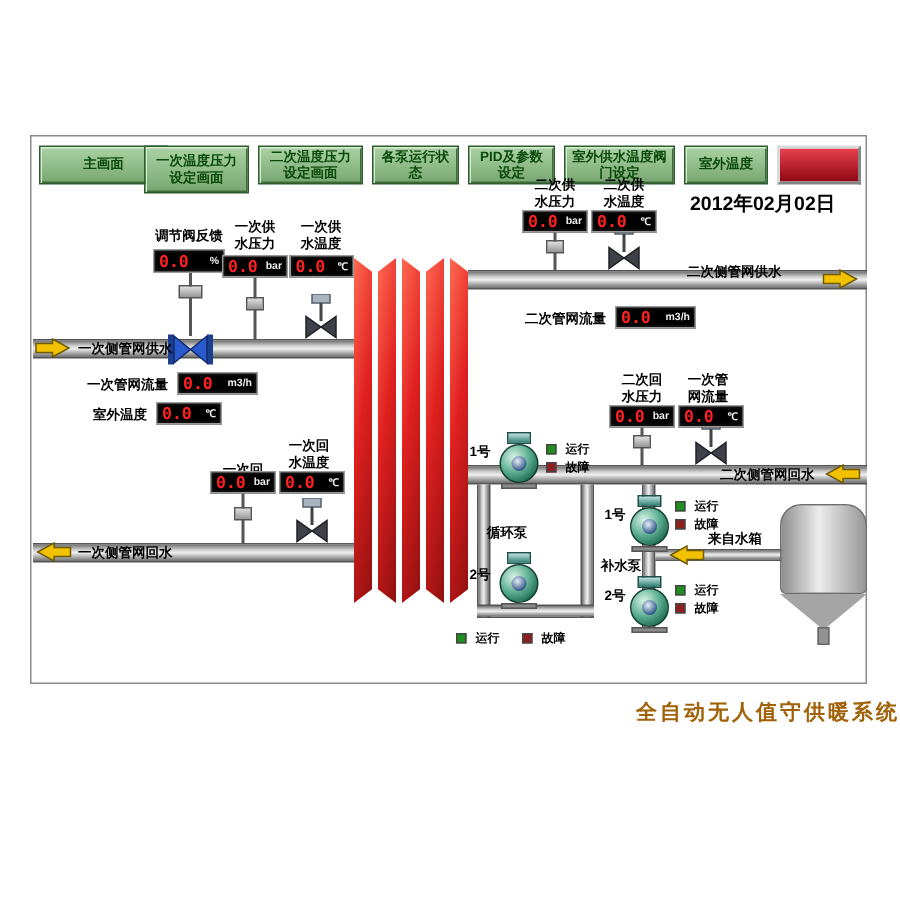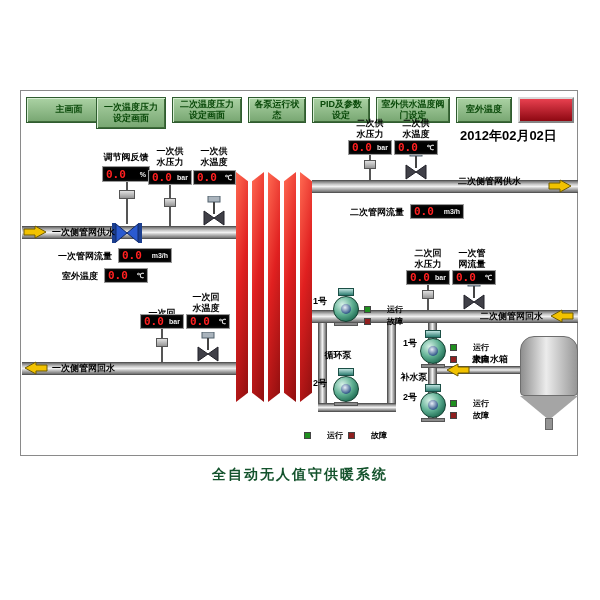--- a/index.html
+++ b/index.html
@@ -34,28 +34,28 @@
   .hx-a { clip-path: polygon(0 0, 100% 4%, 100% 96%, 0 100%); }
   .hx-b { clip-path: polygon(0 4%, 100% 0, 100% 100%, 0 96%); }
   .pump { position:absolute; width:28px; z-index:5; }
   .pump .motor { width:16px; height:8px; margin:0 auto; background:linear-gradient(180deg,#bfe4e0,#2f7e72); border:1px solid #1c4f46; }
   .pump .pbody { width:26px; height:26px; margin:0 auto; border-radius:50%;
     background: radial-gradient(circle at 35% 32%, #d8f2e8, #5fb093 45%, #1e6b52 80%, #124434);
     border:1px solid #123f30; position:relative; }
   .pump .pbody::after { content:""; position:absolute; left:7px; top:7px; width:10px; height:10px; border-radius:50%;
     background: radial-gradient(circle at 40% 35%, #e8eef8, #345a8a 70%, #1a2f4d); }
   .pump .base { width:24px; height:4px; margin:0 auto; background:#8a8a8a; border:1px solid #555; }
-  .ind { display:flex; align-items:center; gap:16px; z-index:6;margin-top:10px; }
+  .ind { display:flex; align-items:center; gap:6px; z-index:6; }
   .ind .sq { width:7px; height:7px; border:1px solid #444; }
   .ind .txt { font: bold 8px "Liberation Sans",sans-serif; color:#000; white-space:nowrap; }
   .sq-run { background:#1f8f1f; }
   .sq-fault { background:#8f1f1f; }
   .tank-body { background:linear-gradient(90deg,#8f8f8f,#ececec 45%,#979797); border:1px solid #6e6e6e;
     border-radius:14px 14px 4px 4px; z-index:2; }
-  .title { font: bold 14px "Liberation Sans",sans-serif; color:#14532d; text-align:center; letter-spacing:2px; z-index:4; }
+  .title { font: bold 14px "Liberation Sans",sans-serif; color:#a16207; text-align:right; letter-spacing:2px; z-index:4; }
 </style>
 </head>
 <body>
 
 <div class="abs panel" style="left:20px;top:90px;width:558px;height:366px"></div>
 
 <button class="hmi-btn" style="left:26px;top:97px;width:86px;height:26px">主画面</button>
 <button class="hmi-btn" style="left:96px;top:97px;width:70px;height:32px">一次温度压力设定画面</button>
 <button class="hmi-btn" style="left:172px;top:97px;width:70px;height:26px">二次温度压力设定画面</button>
 <button class="hmi-btn" style="left:248px;top:97px;width:58px;height:26px">各泵运行状态</button>

